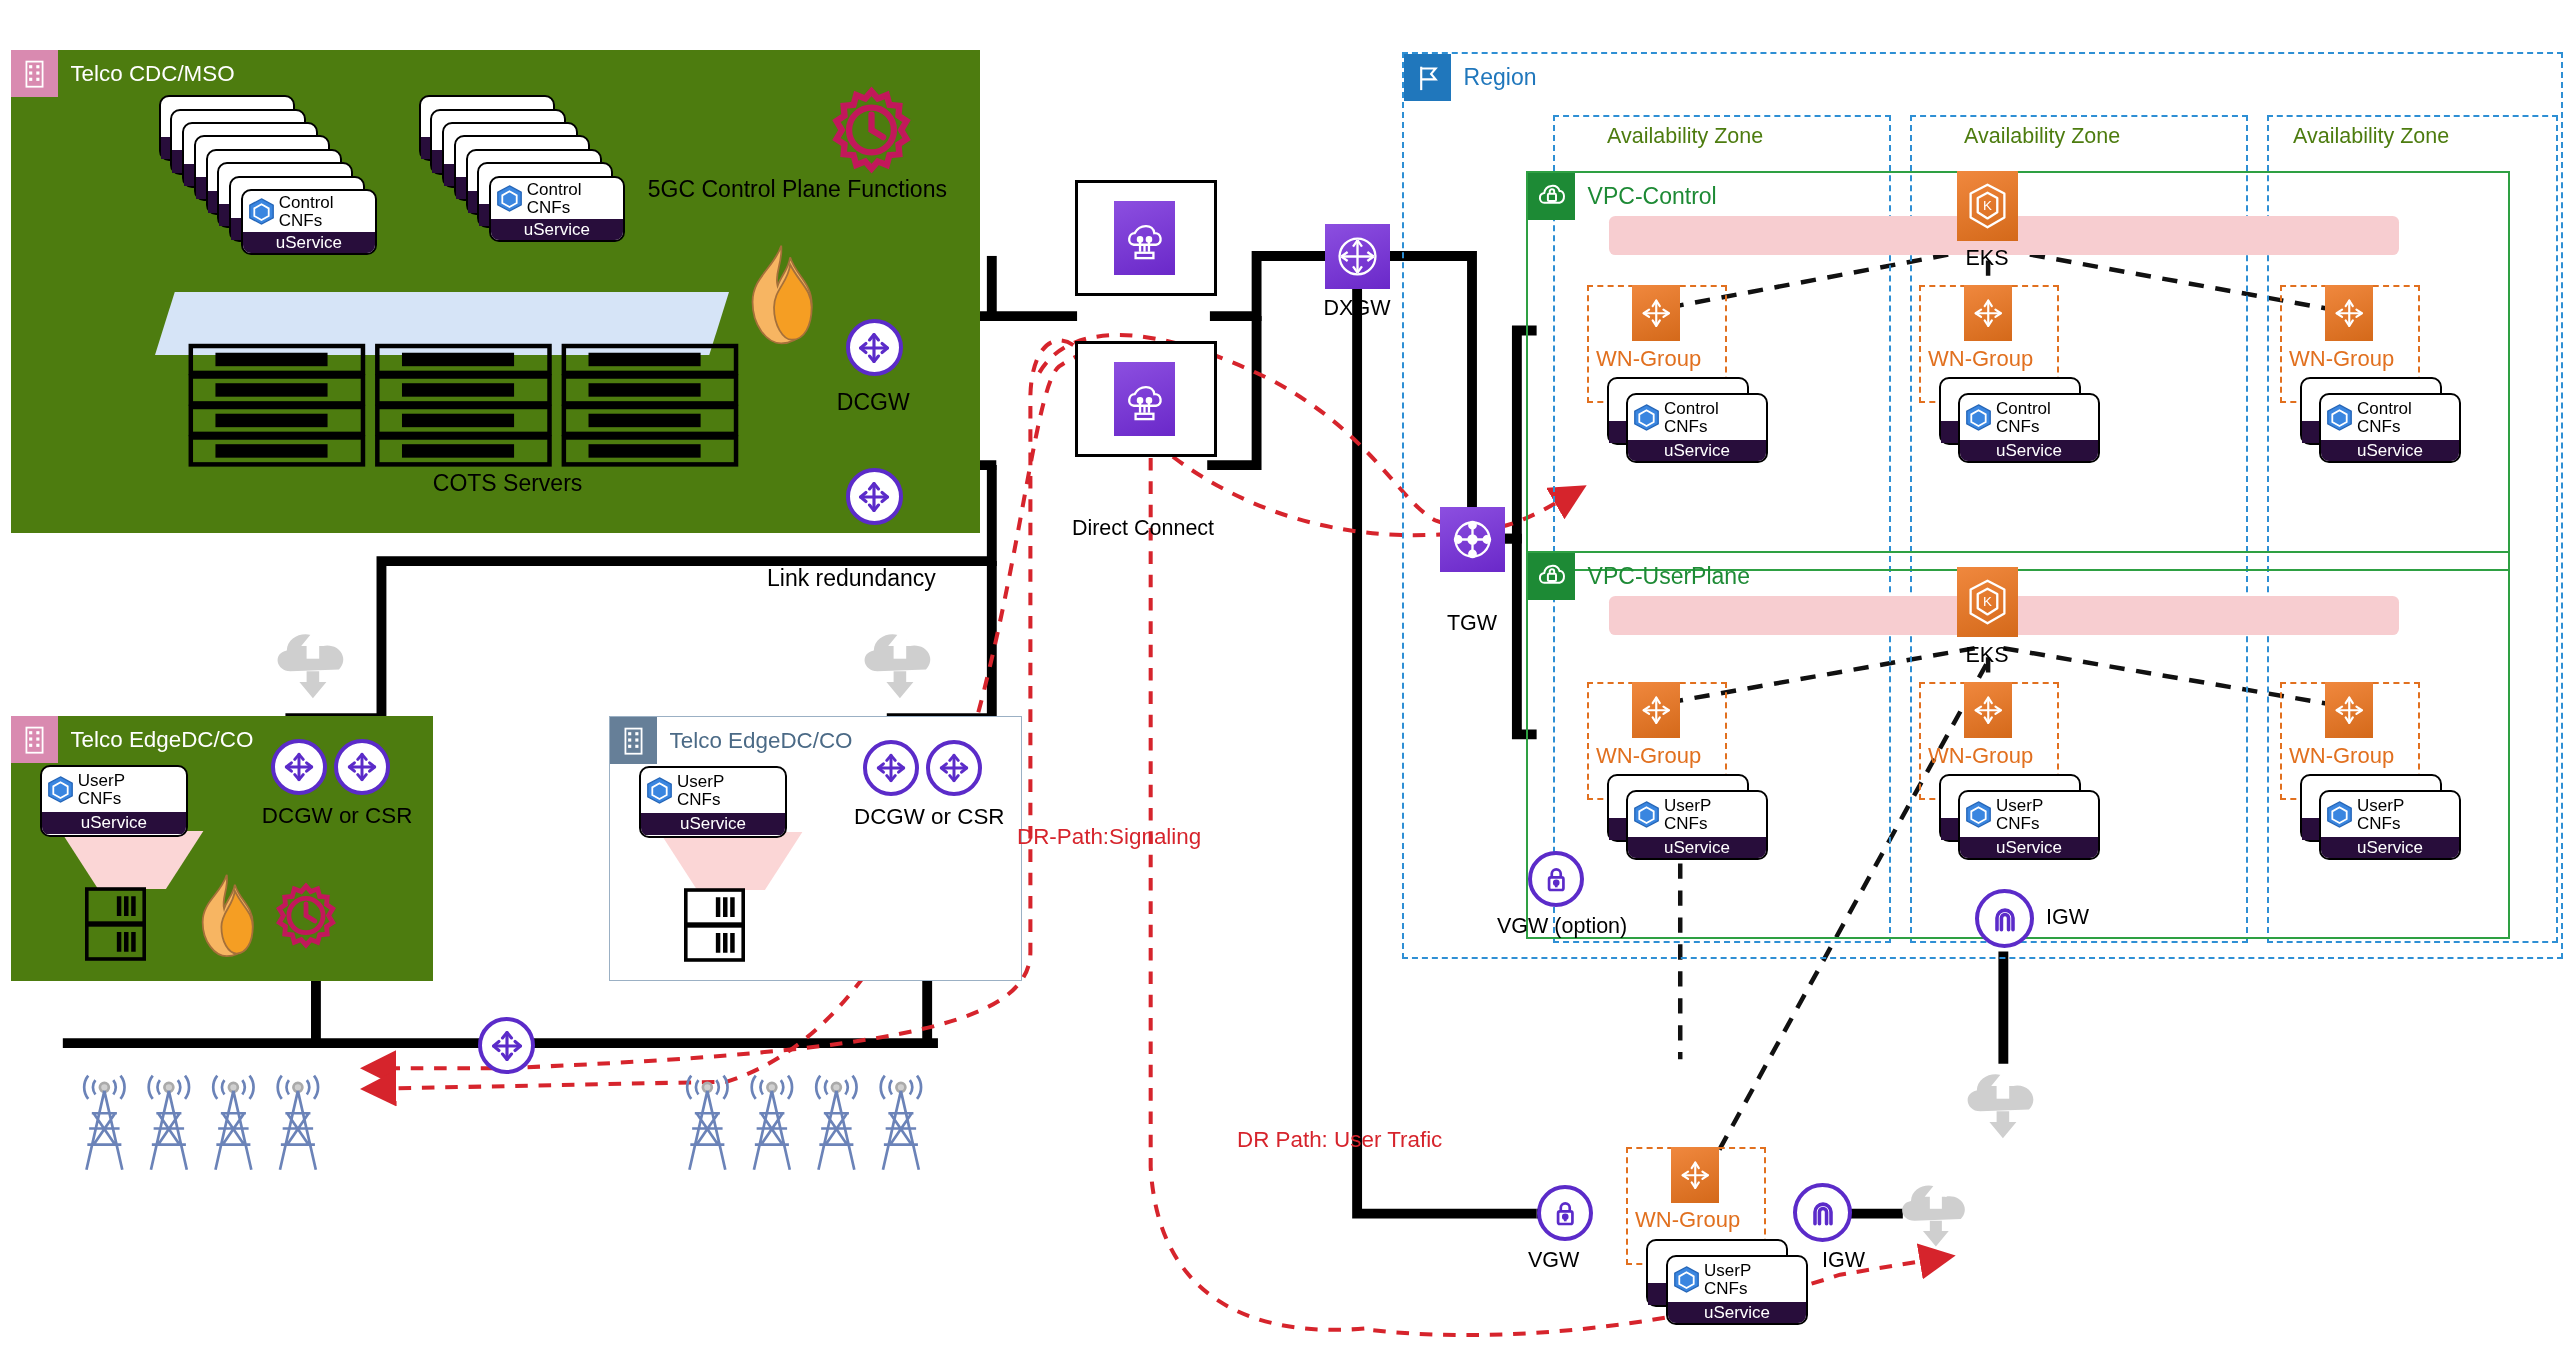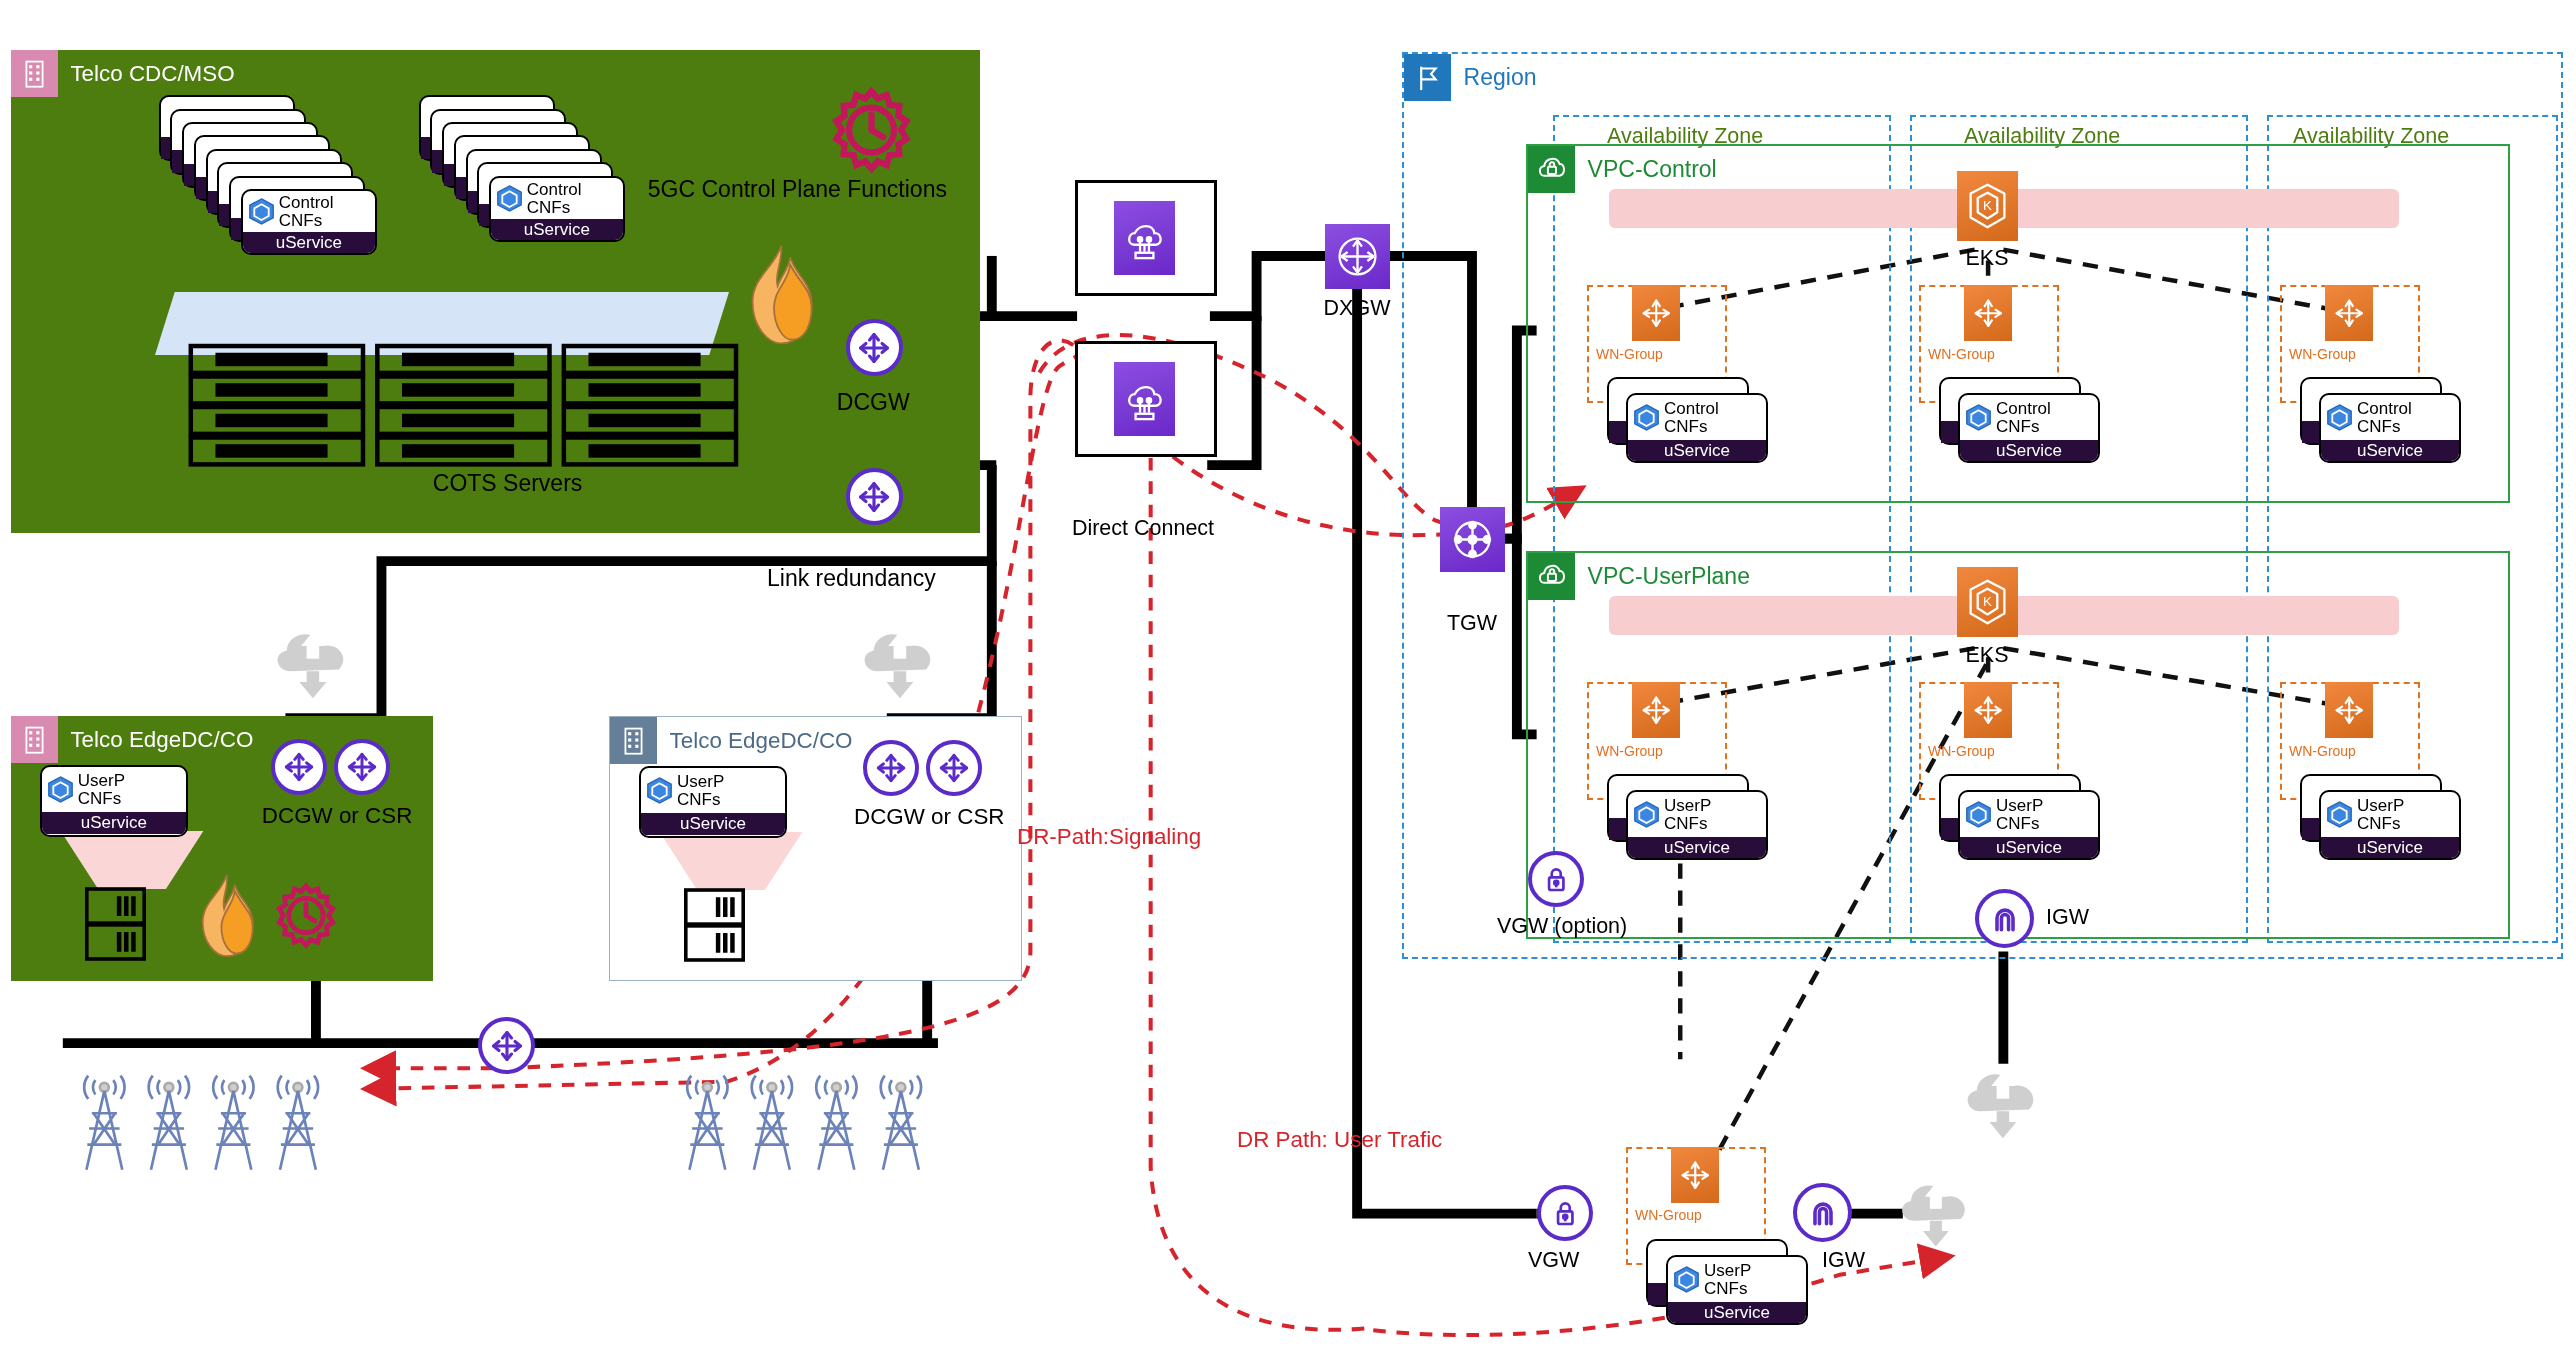--- a/index.html
+++ b/index.html
@@ -34,21 +34,21 @@
 
   .vpc{border:2.7px solid #2ea043;background:transparent;}
   .vpc>.grphdr>.grpicon{background:#1d8a35;}
   .vpc .grplabel{color:#1d8a35;font-size:23px;}
 
   .localzone{border:2.7px solid #f0873a;}
   .localzone>.grphdr>.grpicon{background:#e1701f;}
   .localzone .grplabel{color:#e01b24;font-size:22.4px;}
 
   .wngroup{border:2.7px dashed #e1701f;position:absolute;box-sizing:border-box;}
-  .wnlabel{position:absolute;color:#e1701f;font-size:14px;white-space:nowrap;}
+  .wnlabel{position:absolute;color:#e1701f;font-size:22px;white-space:nowrap;}
 
   
   .cnf{position:absolute;width:136px;height:66px;box-sizing:border-box;
        border:2.7px solid #000;border-radius:10px;background:#fff;overflow:hidden;}
   .cnf .top{height:41px;display:flex;align-items:center;gap:3.6px;padding-left:5.4px;box-sizing:border-box;}
   .cnf .ttl{font-size:17px;line-height:18px;color:#000;text-align:left;}
   .cnf .bot{height:22.4px;background:#280d3b;color:#fff;font-size:17px;display:flex;align-items:center;justify-content:center;}
   .cnf-shadow{position:absolute;width:136px;height:66px;border:2.7px solid #000;border-radius:10px;background:#fff;box-sizing:border-box;}
   .cnf-shadow .sbot{position:absolute;left:0;bottom:0;width:100%;height:22.4px;background:#280d3b;}
 
@@ -619,21 +619,21 @@
     </div>
   </div>
 
   <div class="az abs" style="left:1553px;top:115px;width:334px;height:824px;"></div>
   <div class="az abs" style="left:1910px;top:115px;width:334px;height:824px;"></div>
   <div class="az abs" style="left:2267px;top:115px;width:287px;height:824px;"></div>
   <div class="azlabel" style="left:1607px;top:124px;">Availability Zone</div>
   <div class="azlabel" style="left:1964px;top:124px;">Availability Zone</div>
   <div class="azlabel" style="left:2293px;top:124px;">Availability Zone</div>
 
-  <div class="grpbox vpc" style="left:1526px;top:144px;width:984px;height:359px;">
+  <div class="grpbox vpc" style="left:1526px;top:171px;width:984px;height:400px;">
     <div class="grphdr">
       <div class="grpicon">
         <svg width="29" height="27" viewBox="0 0 32 30">
             <g fill="none" stroke="#fff" stroke-width="2.2">
               <path d="M8,22 C2,22 1,12 8,11 C9,2 22,0 25,9 C31,8 32,20 25,22 Z"></path>
               <rect x="12" y="12" width="9" height="8" rx="1.2"></rect>
               <path d="M14,12 L14,9.5 A2.5,2.5 0 0 1 19,9.5 L19,12"></path>
             </g>
           </svg>
       </div>

